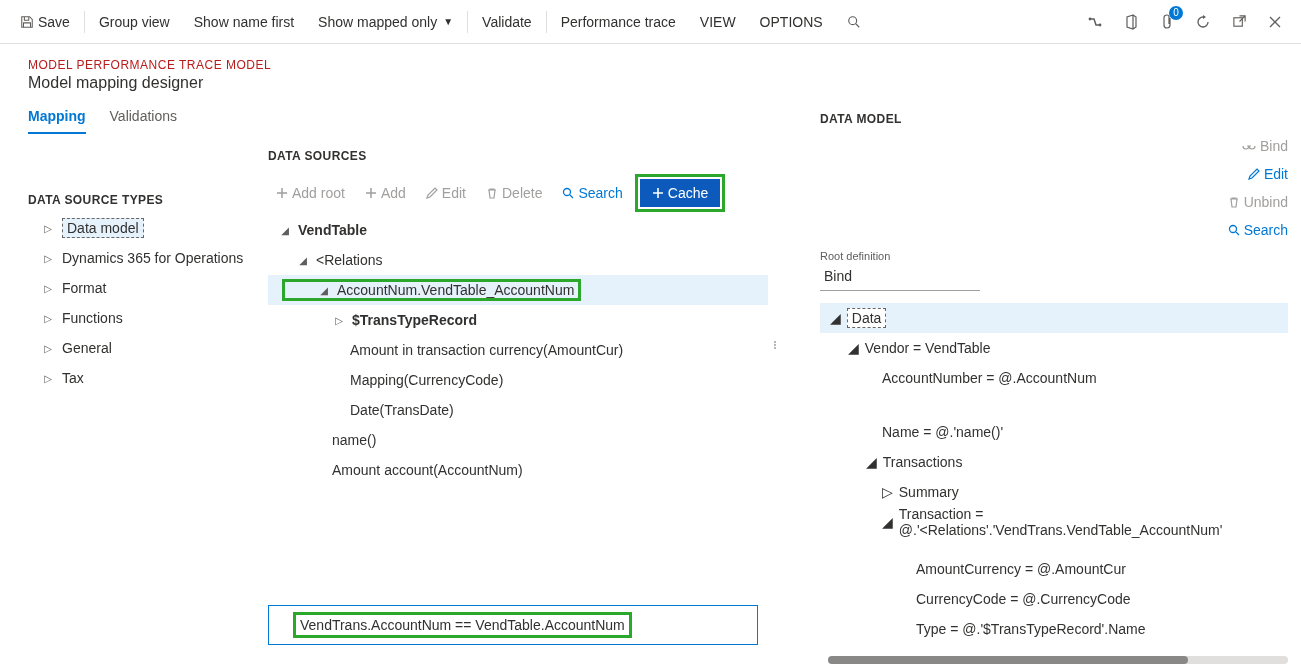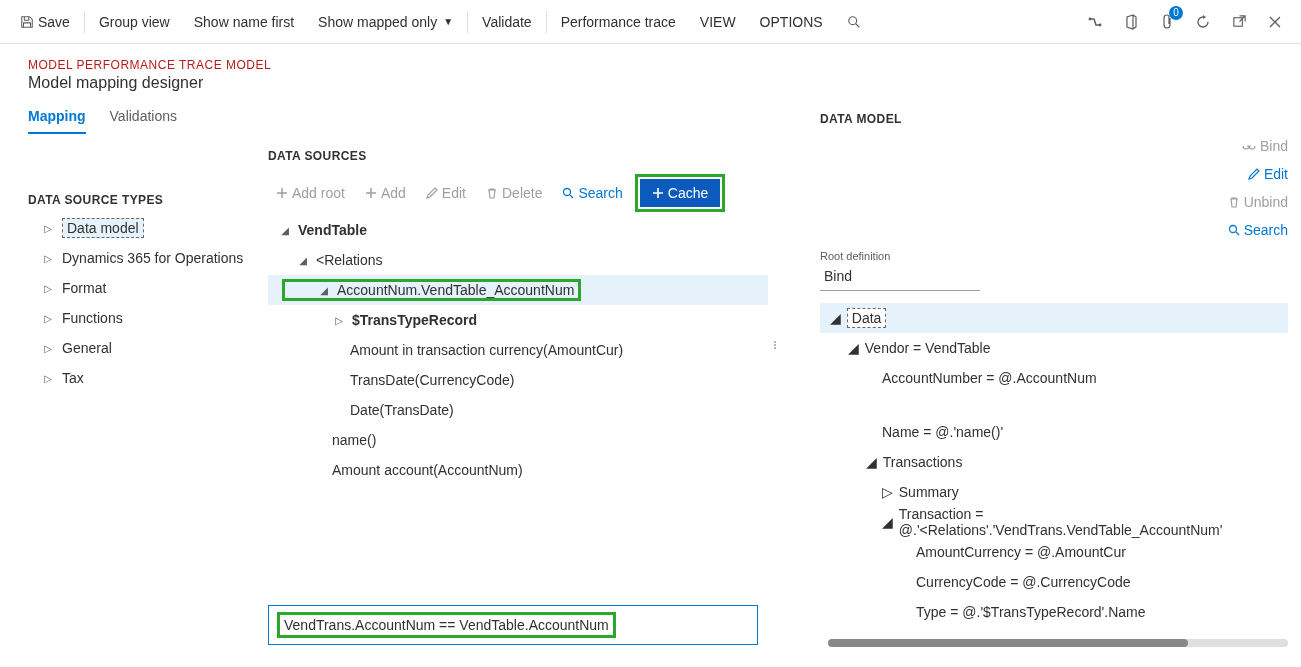--- a/index.html
+++ b/index.html
@@ -169,21 +169,21 @@
     color: #a19f9d;
     cursor: col-resize;
   }
   .vhandle .dot { width: 2px; height: 2px; background: #a19f9d; border-radius: 50%; }
   .formula-wrap {
     margin-top: 120px;
     width: 490px;
   }
   .formula-box {
     border: 1px solid #0078D4;
-    padding: 6px 8px;
+    padding: 6px 24px;
     display: flex; align-items: center;
   }
   .formula-inner {
     border: 3px solid #2BA82B;
     padding: 2px 4px;
   }
   
   .dm-toolbar {
     display: flex; align-items: flex-end; gap: 12px;
     margin: 6px 0;
@@ -399,21 +399,21 @@
               </span>
             </div>
             <div class="node" style="padding-left:64px;">
               <span class="caret">▷</span>
               <span class="bold">$TransTypeRecord</span>
             </div>
             <div class="node" style="padding-left:82px;">
               <span>Amount in transaction currency(AmountCur)</span>
             </div>
             <div class="node" style="padding-left:82px;">
-              <span>TransDate(CurrencyCode)</span>
+              <span>Mapping(CurrencyCode)</span>
             </div>
             <div class="node" style="padding-left:82px;">
               <span>Date(TransDate)</span>
             </div>
             <div class="node" style="padding-left:64px;">
               <span>name()</span>
             </div>
             <div class="node" style="padding-left:64px;">
               <span>Amount account(AccountNum)</span>
             </div>
@@ -488,21 +488,21 @@
           <span>Transactions</span>
         </div>
         <div class="node" style="padding-left:62px;">
           <span class="caret">▷</span>
           <span>Summary</span>
         </div>
         <div class="node" style="padding-left:62px;">
           <span class="caret">◢</span>
           <span>Transaction = @.'&lt;Relations'.'VendTrans.VendTable_AccountNum'</span>
         </div>
-        <div class="node" style="padding-left:96px;">
+        <div class="node" style="padding-left:96px;margin-top:17px;">
           <span>AmountCurrency = @.AmountCur</span>
         </div>
         <div class="node" style="padding-left:96px;">
           <span>CurrencyCode = @.CurrencyCode</span>
         </div>
         <div class="node" style="padding-left:96px;">
           <span>Type = @.'$TransTypeRecord'.Name</span>
         </div>
       </div>
 

